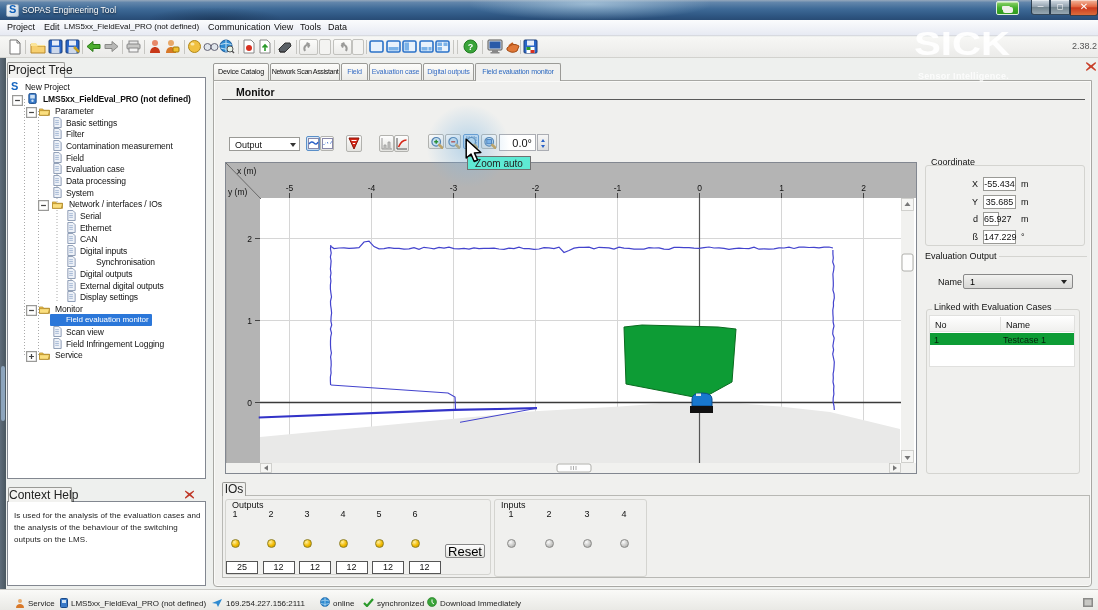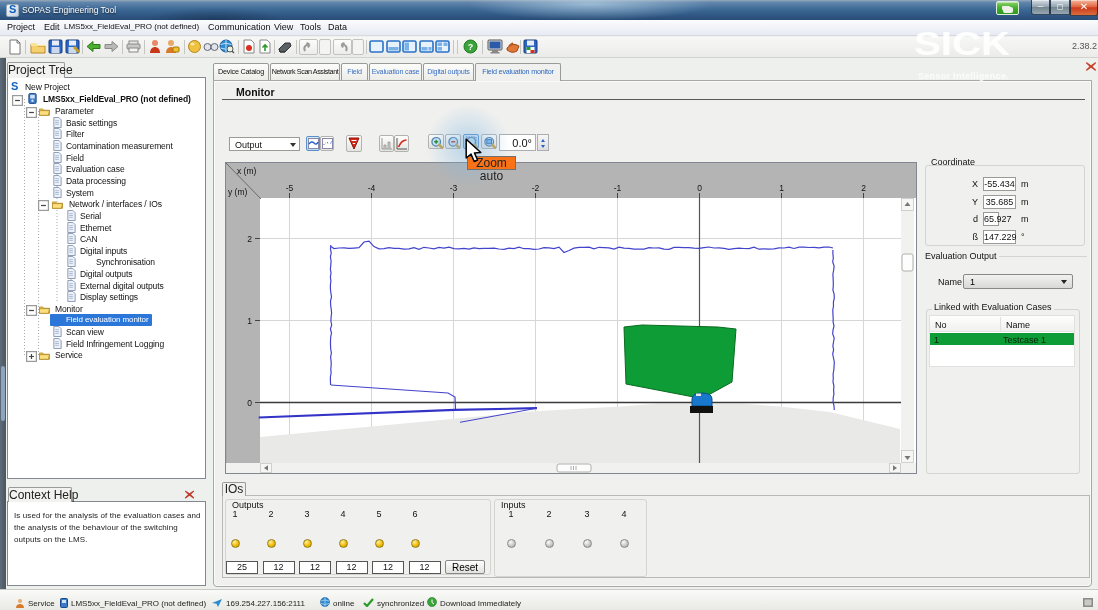--- a/index.html
+++ b/index.html
@@ -55,21 +55,21 @@
 #iosbox{left:222px;top:495px;width:868px;height:83px;background:#f0f0ee;border:1px solid #b8b8b4}
 .led{position:absolute;width:9px;height:9px;border-radius:50%}
 .ledy{background:radial-gradient(circle at 35% 30%,#fff0a0,#f2ba00 55%,#c09000);border:1px solid #908020}
 .ledg{background:radial-gradient(circle at 35% 30%,#fafafa,#cacac8 55%,#9c9c9a);border:1px solid #8a8a88}
 .iobtn{position:absolute;width:32px;height:13px;background:#fff;border:1px solid #555;font-size:9px;text-align:center;line-height:11px;color:#111}
 .iolab{position:absolute;font-size:9px;color:#111;width:12px;text-align:center}
 #statusbar{left:0;top:589px;width:1098px;height:21px;background:linear-gradient(180deg,#fafaf8,#e9e9e5);border-top:1px solid #cacac6;font-size:8px;color:#222}
 #statusbar span{position:absolute;top:9px;white-space:nowrap}
 #statusbar svg{position:absolute}
 #glow{left:426px;top:104px;width:84px;height:84px;border-radius:50%;background:radial-gradient(circle,rgba(125,182,226,.5),rgba(125,182,226,0) 70%);z-index:40}
-#tooltip{left:467px;top:156px;width:49px;height:14px;background:#f97316;border:1px solid #707070;font-size:12px;line-height:13px;text-align:center;color:#222;z-index:45}
+#tooltip{left:467px;top:156px;width:64px;height:14px;background:#5eead4;border:1px solid #707070;font-size:10px;line-height:13px;text-align:center;color:#222;z-index:45}
 #cursor{left:464px;top:138px;z-index:50}
 #redx{left:1085px;top:61px;width:12px;height:11px;z-index:6}
 .tree{position:absolute;font-size:8.5px;color:#111;white-space:nowrap;letter-spacing:-.1px}
 .ticon{position:absolute;width:11px;height:11px}
 </style></head>
 <body>
 <div class="abs" id="titlebar">
     <div class="glow1"></div>
     <div class="glow2"></div>
   </div>
@@ -590,21 +590,21 @@
 <div class="iolab" style="left:373px;top:509px">5</div>
 <div class="led ledy" style="left:374.5px;top:539px"></div>
 <div class="iolab" style="left:409px;top:509px">6</div>
 <div class="led ledy" style="left:410.5px;top:539px"></div>
 <div class="iobtn" style="left:226px;top:561px">25</div>
 <div class="iobtn" style="left:262.5px;top:561px">12</div>
 <div class="iobtn" style="left:299px;top:561px">12</div>
 <div class="iobtn" style="left:335.5px;top:561px">12</div>
 <div class="iobtn" style="left:372px;top:561px">12</div>
 <div class="iobtn" style="left:408.5px;top:561px">12</div>
-<div class="abs" style="left:445px;top:560px;width:40px;height:14px;background:linear-gradient(180deg,#fdfdfd,#e2e2de);border:1px solid #888;border-radius:2px;font-size:10px;text-align:center;line-height:13px">Reset</div>
+<div class="abs" style="left:445px;top:544px;width:40px;height:14px;background:linear-gradient(180deg,#fdfdfd,#e2e2de);border:1px solid #888;border-radius:2px;font-size:13px;text-align:center;line-height:13px">Reset</div>
 <div class="grpbox" style="left:494px;top:499px;width:153px;height:78px"></div>
 <div class="grplab" style="left:499px;top:500px;background:#f0f0ee;padding:0 2px">Inputs</div>
 <div class="iolab" style="left:505px;top:509px">1</div>
 <div class="led ledg" style="left:506.5px;top:539px"></div>
 <div class="iolab" style="left:543px;top:509px">2</div>
 <div class="led ledg" style="left:544.5px;top:539px"></div>
 <div class="iolab" style="left:581px;top:509px">3</div>
 <div class="led ledg" style="left:582.5px;top:539px"></div>
 <div class="iolab" style="left:618px;top:509px">4</div>
 <div class="led ledg" style="left:619.5px;top:539px"></div>

